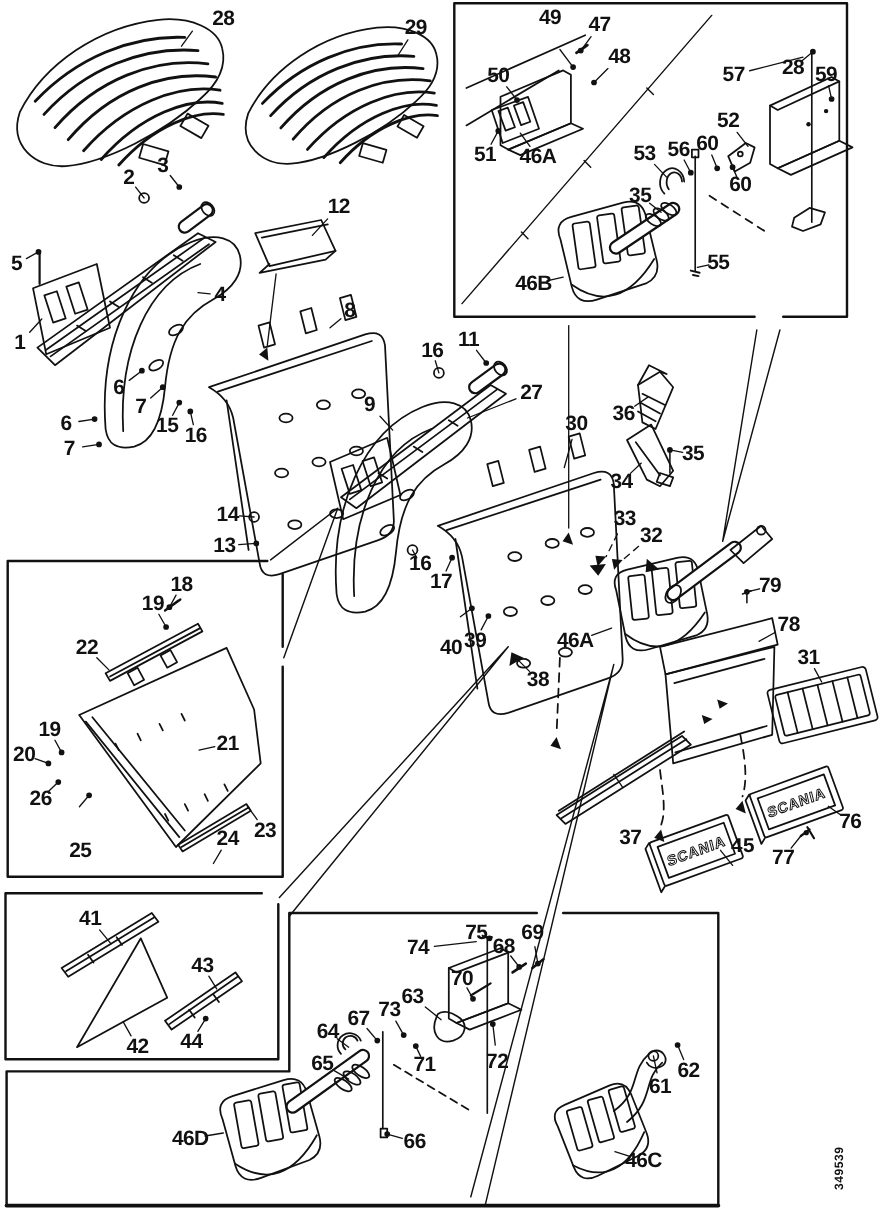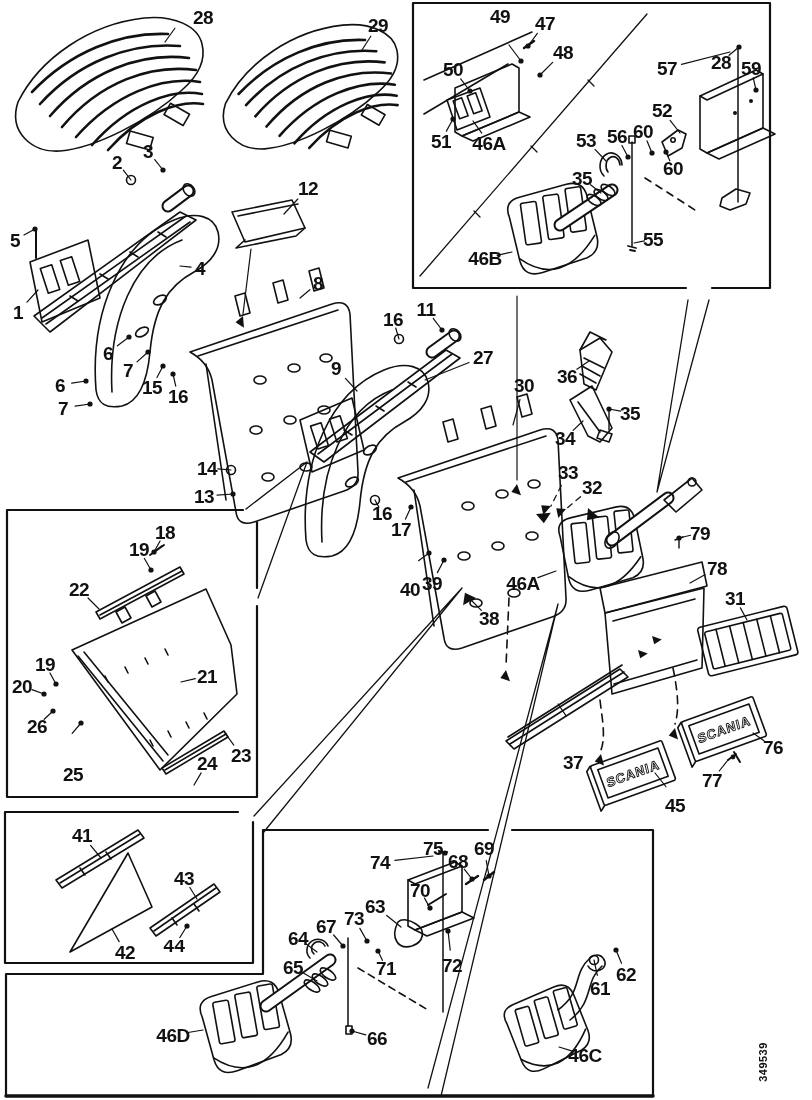--- a/index.html
+++ b/index.html
@@ -474,22 +474,22 @@
       <div class="lbl" style="left: 565px; top: 438px;">34</div>
       <div class="lbl" style="left: 630px; top: 413px;">35</div>
       <div class="lbl" style="left: 567px; top: 376px;">36</div>
       <div class="lbl" style="left: 573px; top: 726px; margin-top: 36px;">37</div>
       <div class="lbl" style="left: 489px; top: 618px;">38</div>
       <div class="lbl" style="left: 432px; top: 583px;">39</div>
       <div class="lbl" style="left: 410px; top: 589px;">40</div>
       <div class="lbl" style="left: 82px; top: 835px;">41</div>
       <div class="lbl" style="left: 125px; top: 952px;">42</div>
       <div class="lbl" style="left: 184px; top: 878px;">43</div>
-      <div class="lbl" style="left: 174px; top: 947px; font-family: Liberation Mono, monospace;">44</div>
-      <div class="lbl" style="left: 675px; top: 805px;">45</div>
+      <div class="lbl" style="left: 174px; top: 947px;">44</div>
+      <div class="lbl" style="left: 675px; top: 770px; font-family: Liberation Mono, monospace;">45</div>
       <div class="lbl" style="left: 523px; top: 583px;">46A</div>
       <div class="lbl" style="left: 489px; top: 143px;">46A</div>
       <div class="lbl" style="left: 485px; top: 258px;">46B</div>
       <div class="lbl" style="left: 585px; top: 1055px;">46C</div>
       <div class="lbl" style="left: 173px; top: 1035px;">46D</div>
       <div class="lbl" style="left: 545px; top: 23px;">47</div>
       <div class="lbl" style="left: 563px; top: 52px;">48</div>
       <div class="lbl" style="left: 500px; top: 16px; text-align: center;">49</div>
       <div class="lbl" style="left: 453px; top: 69px;">50</div>
       <div class="lbl" style="left: 441px; top: 141px;">51</div>

